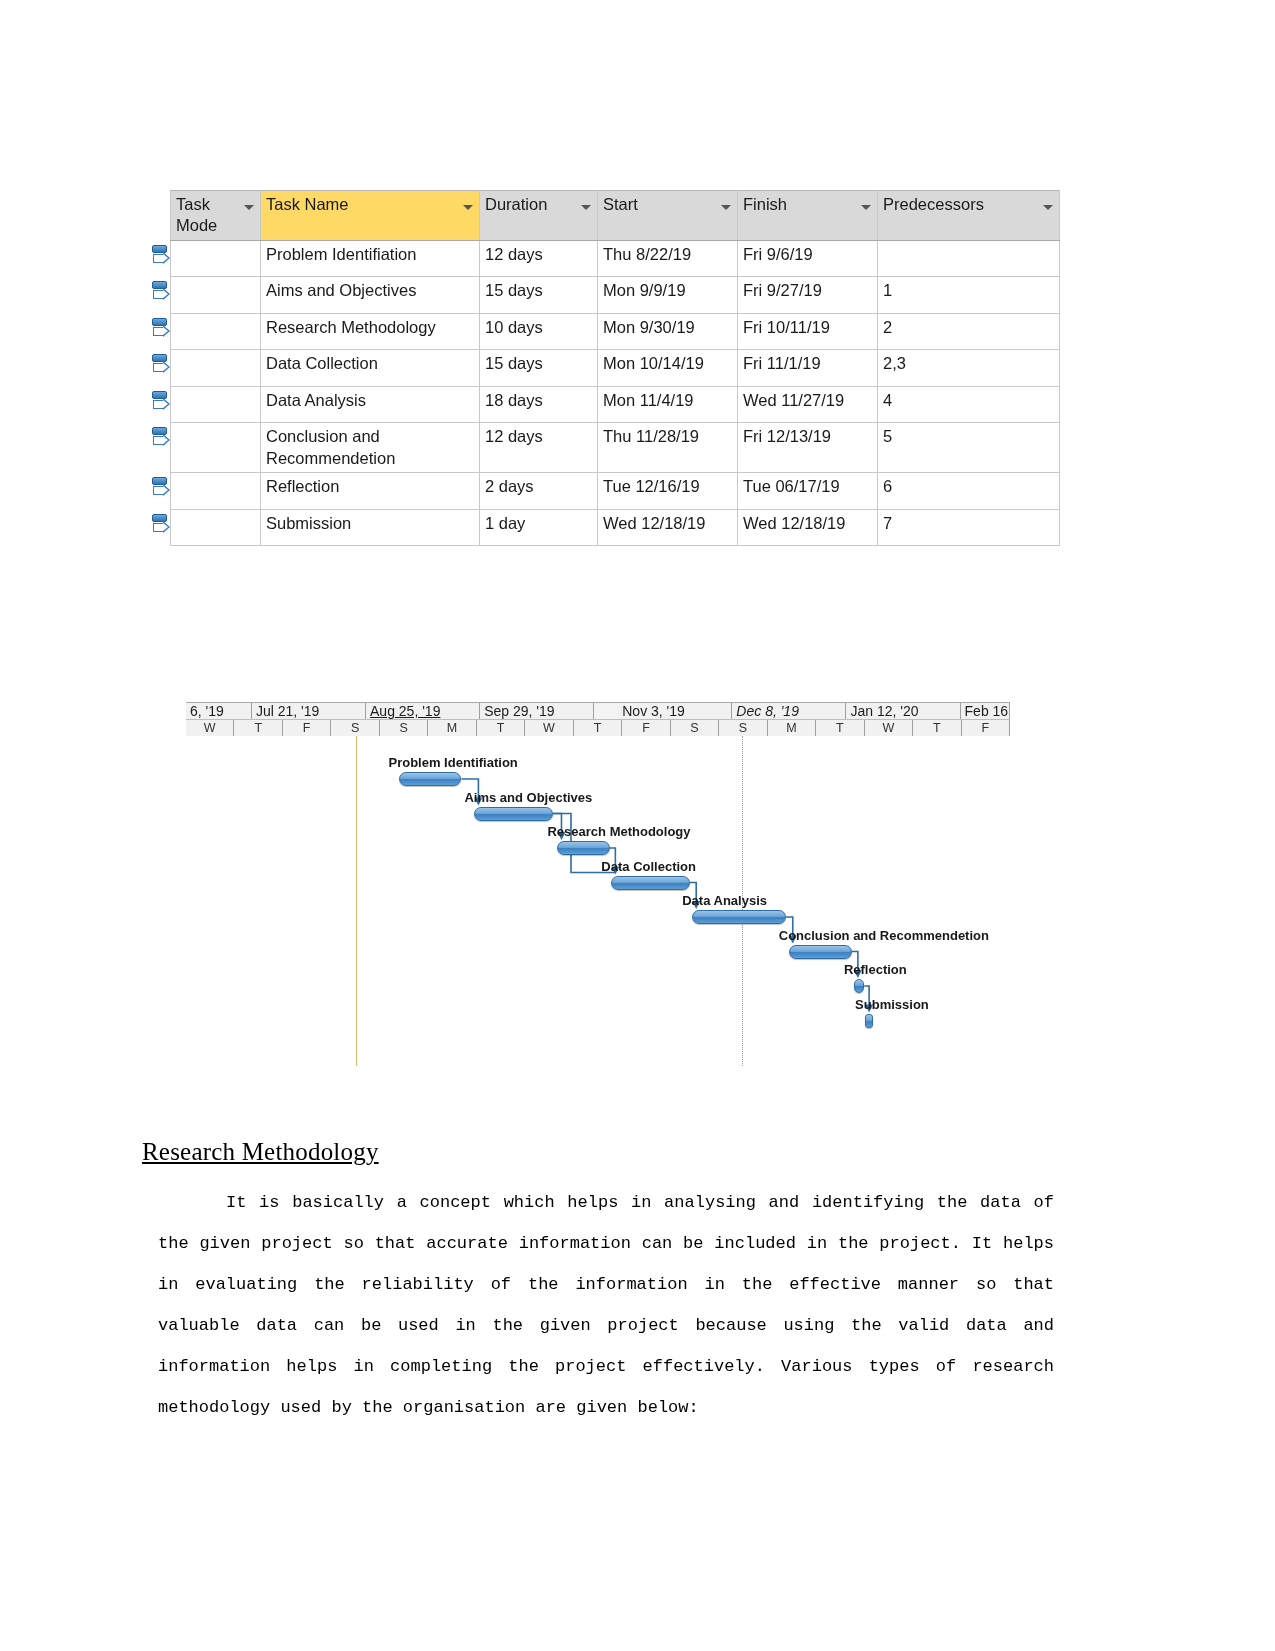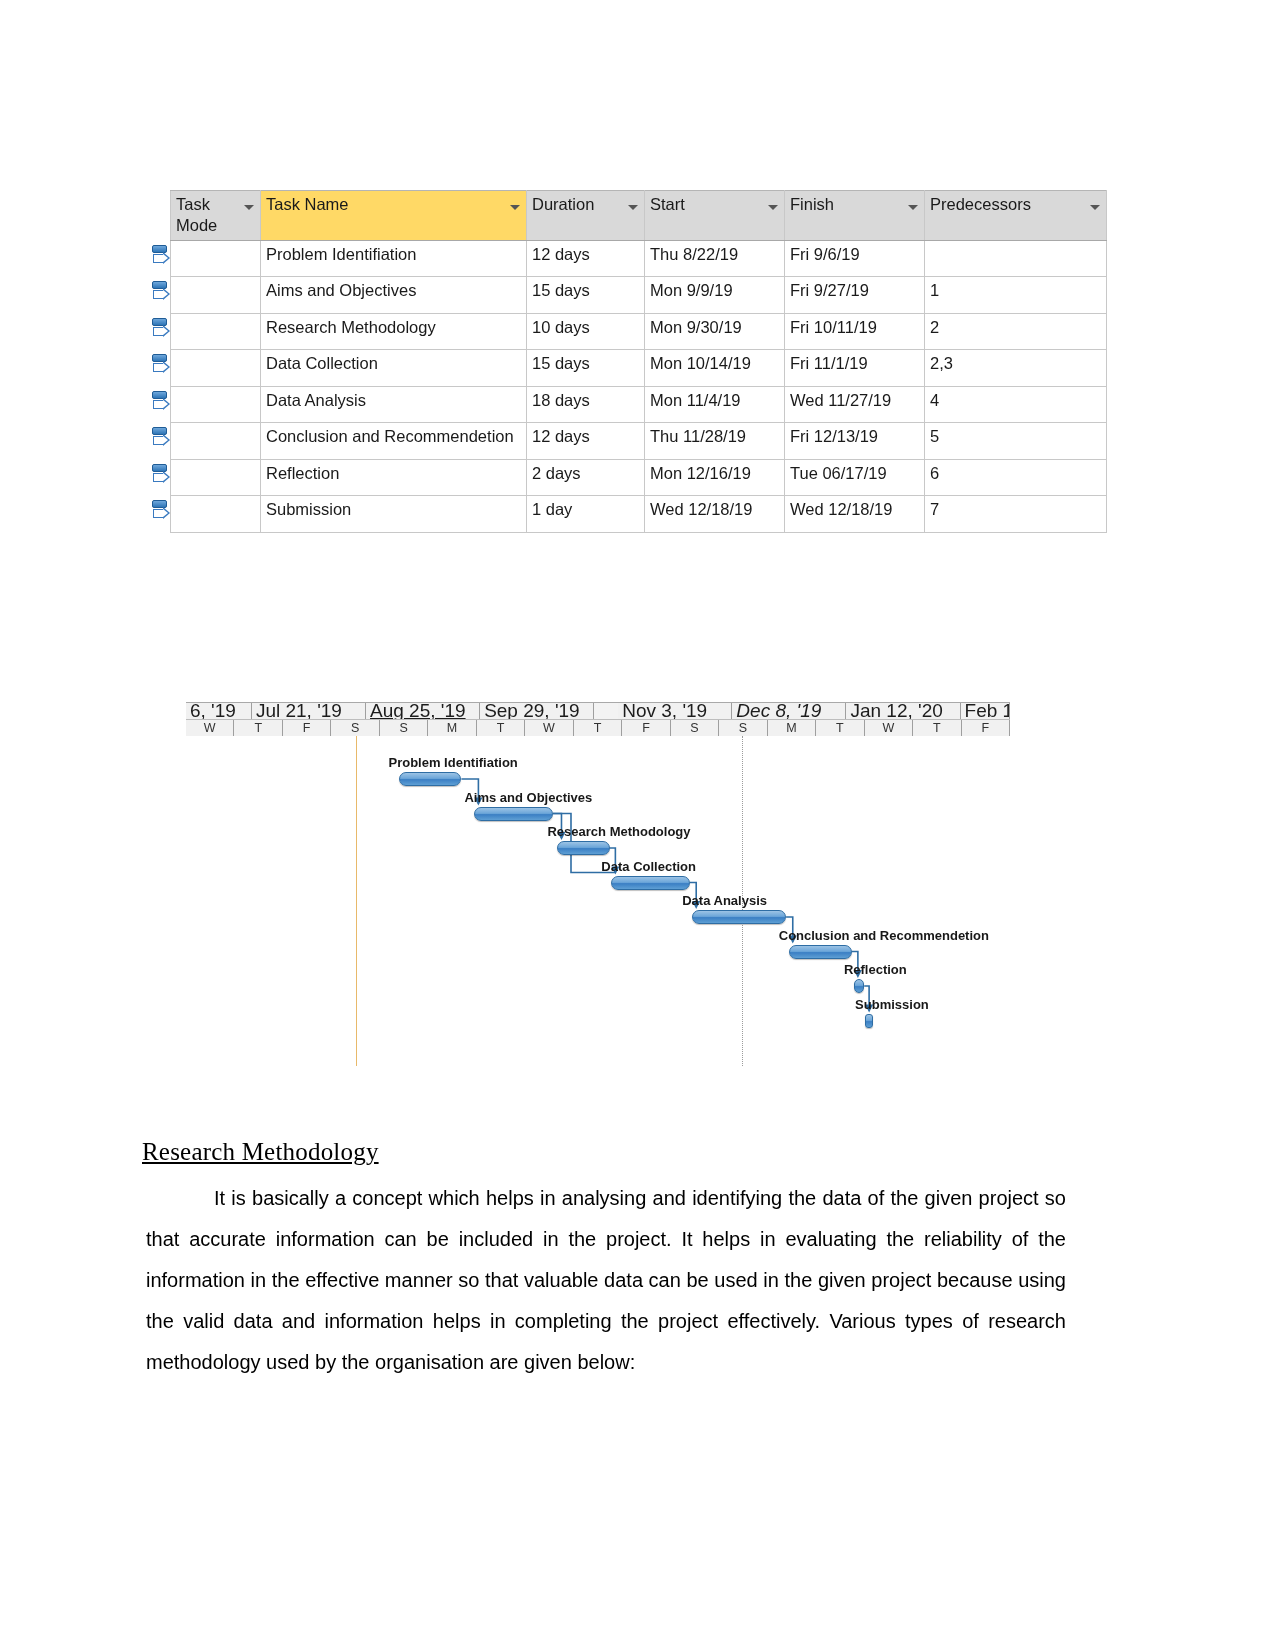--- a/index.html
+++ b/index.html
@@ -56,21 +56,21 @@
   .filter-arrow {
     position: absolute;
     right: 6px; top: 14px;
     width: 0; height: 0;
     border-left: 5px solid transparent;
     border-right: 5px solid transparent;
     border-top: 5px solid #555;
   }
   
   .col-mode   { width: 90px; }
-  .col-name   { width: 266px; }
+  .col-name   { width: 219px; }
   .col-dur    { width: 118px; margin-left: 25px; }
   .col-start  { width: 140px; }
   .col-finish { width: 140px; }
   .col-pred   { width: 182px; }
 
   td.mode-cell { text-align:center; padding: 2px 0 0 0; }
   td.name-cell { padding-left: 18px; }
 
   
   .mode-icon {
@@ -129,21 +129,21 @@
     background: #f3f3f3;
   }
   .ts-row {
     display: flex;
     height: 17px;
     width: 100%;
   }
   .ts-row.top { border-bottom: 1px solid #bdbdbd; }
   .ts-cell {
     border-right: 1px solid #9f9f9f;
-    font-size: 19px;
+    font-size: 14px;
     line-height: 16px;
     color: #1c1c1c;
     padding-left: 4px;
     white-space: nowrap;
     overflow: hidden;
     background: #f1f1f1;
   }
   .ts-cell.minor {
     text-align: center;
     padding-left: 0;
@@ -202,24 +202,24 @@
   }
   .prose h2 {
     font-family: "Liberation Serif", serif;
     font-size: 25px;
     font-weight: normal;
     margin: 0 0 12px 0;
     text-decoration: underline;
     letter-spacing: .2px;
   }
   .prose p {
-    font-family: Liberation Sans, sans-serif;
-    font-size: 20px;
+    font-family: Liberation Mono, monospace;
+    font-size: 17px;
     line-height: 41px;
-    margin: 4px;
+    margin: 16px;
     text-align: justify;
     text-indent: 68px;
   }
 </style>
 </head>
 <body>
 
 <div class="proj-table-wrap">
   <table class="proj-table">
     <thead>
@@ -296,21 +296,21 @@
           <td class="col-name name-cell">Conclusion and Recommendetion</td>
           <td class="col-dur">12 days</td>
           <td class="col-start">Thu 11/28/19</td>
           <td class="col-finish">Fri 12/13/19</td>
           <td class="col-pred">5</td>
         </tr>
         <tr>
           <td class="mode-cell col-mode"><span class="mode-icon"><span class="bar"></span><span class="arw"></span></span></td>
           <td class="col-name name-cell">Reflection</td>
           <td class="col-dur">2 days</td>
-          <td class="col-start">Mon 12/16/19</td>
+          <td class="col-start">Tue 12/16/19</td>
           <td class="col-finish">Tue 06/17/19</td>
           <td class="col-pred">6</td>
         </tr>
         <tr>
           <td class="mode-cell col-mode"><span class="mode-icon"><span class="bar"></span><span class="arw"></span></span></td>
           <td class="col-name name-cell">Submission</td>
           <td class="col-dur">1 day</td>
           <td class="col-start">Wed 12/18/19</td>
           <td class="col-finish">Wed 12/18/19</td>
           <td class="col-pred">7</td>

